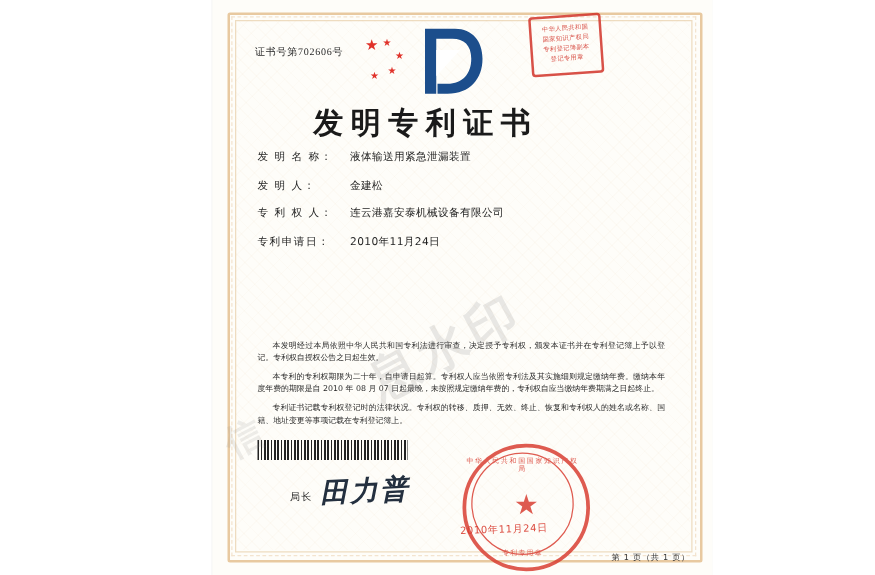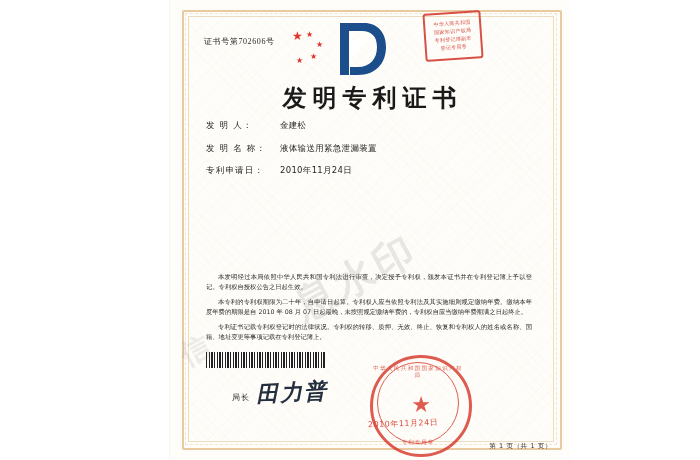--- a/index.html
+++ b/index.html
@@ -143,21 +143,20 @@
     position: absolute;
     left: 188px;
     top: 82px;
     width: 305px;
     text-align: center;
     font-family: "DejaVu Serif", "Liberation Serif", serif;
     font-size: 24px;
     font-weight: bold;
     letter-spacing: 6px;
     color: #1a1a1a;
-    margin-left: 32px;
   }
   
   .fields {
     position: absolute;
     left: 206px;
     top: 120px;
     width: 330px;
   }
   .field-row {
     display: flex;
@@ -358,26 +357,30 @@
     <svg class="dlogo" viewBox="0 0 54 58">
       <path d="M6 3 L30 3 C44 3 52 13 52 27 C52 43 42 55 24 55 L16 55 L16 47 L24 47 C36 47 43 39 43 27 C43 16 37 11 28 11 L15 11 L15 55 L6 55 Z" fill="#1c4e8c"></path>
       <path d="M15 20 L34 20 L15 41 Z" fill="#ffffff"></path>
     </svg>
   </div>
 
   <div class="title">发明专利证书</div>
 
   <div class="fields">
     <div class="field-row">
+      <span class="field-label">发 明 名 称：</span>
+      <span class="field-value">液体输送用紧急泄漏装置</span>
+    </div>
+    <div class="field-row">
       <span class="field-label">发 明 人：</span>
       <span class="field-value">金建松</span>
     </div>
     <div class="field-row">
-      <span class="field-label">发 明 名 称：</span>
-      <span class="field-value">液体输送用紧急泄漏装置</span>
+      <span class="field-label">专 利 权 人：</span>
+      <span class="field-value">连云港嘉安泰机械设备有限公司</span>
     </div>
     <div class="field-row">
       <span class="field-label">专利申请日：</span>
       <span class="field-value">2010年11月24日</span>
     </div>
   </div>
 
   <div class="body-text">
     <p>本发明经过本局依照中华人民共和国专利法进行审查，决定授予专利权，颁发本证书并在专利登记簿上予以登记。专利权自授权公告之日起生效。</p>
     <p>本专利的专利权期限为二十年，自申请日起算。专利权人应当依照专利法及其实施细则规定缴纳年费。缴纳本年度年费的期限是自 2010 年 08 月 07 日起最晚，未按照规定缴纳年费的，专利权自应当缴纳年费期满之日起终止。</p>

